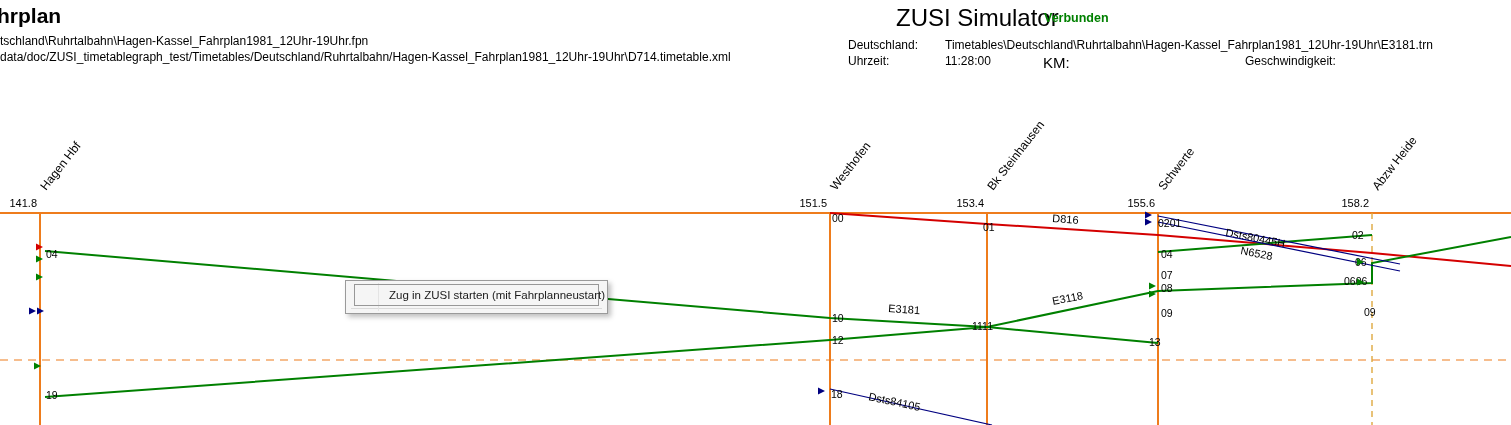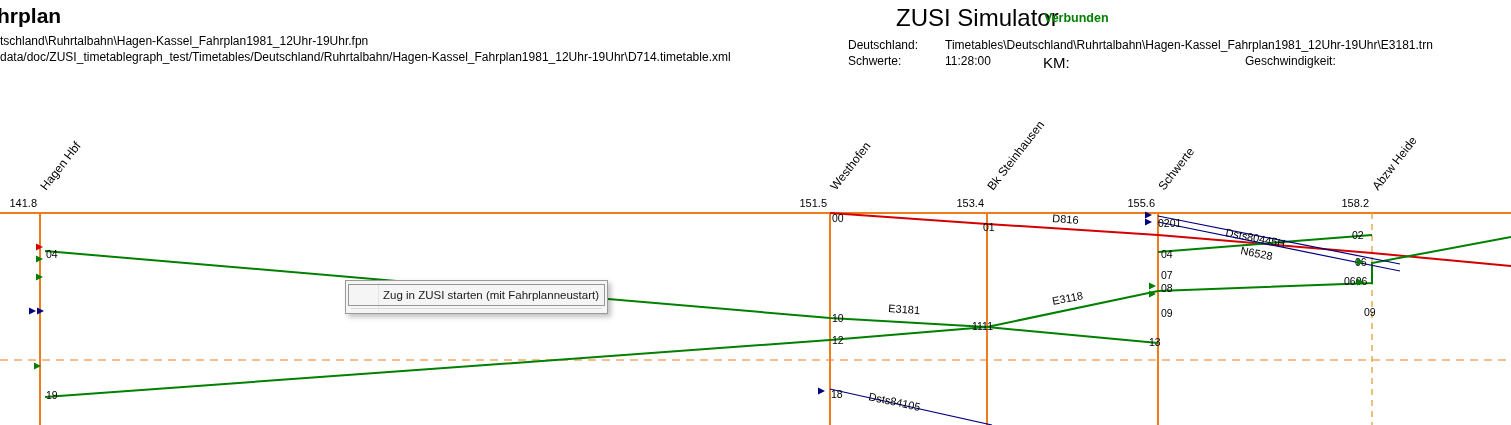--- a/index.html
+++ b/index.html
@@ -30,37 +30,37 @@
   #context-menu{
     left:345px;top:280px;width:263px;
     background:#f5f5f5;border:1px solid #9a9a9a;
     box-shadow:3px 3px 5px rgba(0,0,0,0.25);
     padding:2px 2px;box-sizing:border-box;z-index:10;
   }
   .menu-gutter{position:absolute;left:32px;top:2px;bottom:2px;width:1px;background:#e4e4e4;}
   .menu-item{
     position:relative;height:20px;line-height:20px;
     padding-left:34px;font-size:11.5px;color:#1a1a1a;
-    margin:1px 0;cursor:default;
+    margin:1px 6px;cursor:default;
   }
   .menu-item.focused{border:1px solid #979797;height:20px;line-height:20px;}
   .menu-sep{height:1px;background:#dadada;margin:2px 3px;}
 </style>
 </head>
 <body>
 
 <div class="abs" id="window-title">hrplan</div>
 <div class="abs" id="fpn-path">tschland\Ruhrtalbahn\Hagen-Kassel_Fahrplan1981_12Uhr-19Uhr.fpn</div>
 <div class="abs" id="timetable-path">data/doc/ZUSI_timetablegraph_test/Timetables/Deutschland/Ruhrtalbahn/Hagen-Kassel_Fahrplan1981_12Uhr-19Uhr\D714.timetable.xml</div>
 
 <div class="abs" id="zusi-title">ZUSI Simulator</div>
 <div class="abs" id="conn-status">Verbunden</div>
 <div class="abs" id="zf-label">Deutschland:</div>
 <div class="abs" id="zf-value">Timetables\Deutschland\Ruhrtalbahn\Hagen-Kassel_Fahrplan1981_12Uhr-19Uhr\E3181.trn</div>
-<div class="abs" id="uz-label">Schwerte:</div>
+<div class="abs" id="uz-label">Uhrzeit:</div>
 <div class="abs" id="uz-value">11:28:00</div>
 <div class="abs" id="km-label">KM:</div>
 <div class="abs" id="km-value"></div>
 <div class="abs" id="gw-label">Geschwindigkeit:</div>
 <div class="abs" id="gw-value"></div>
 
 <div class="abs" id="graph-wrap">
   <svg id="graph-svg" width="1511" height="425" viewBox="0 0 1511 425">
       <line x1="0" y1="213" x2="1511" y2="213" stroke="#ee7c1c" stroke-width="2"></line>
       <line x1="0" y1="360" x2="1511" y2="360" stroke="#ee7c1c" stroke-width="1.2" stroke-dasharray="8 6"></line>

